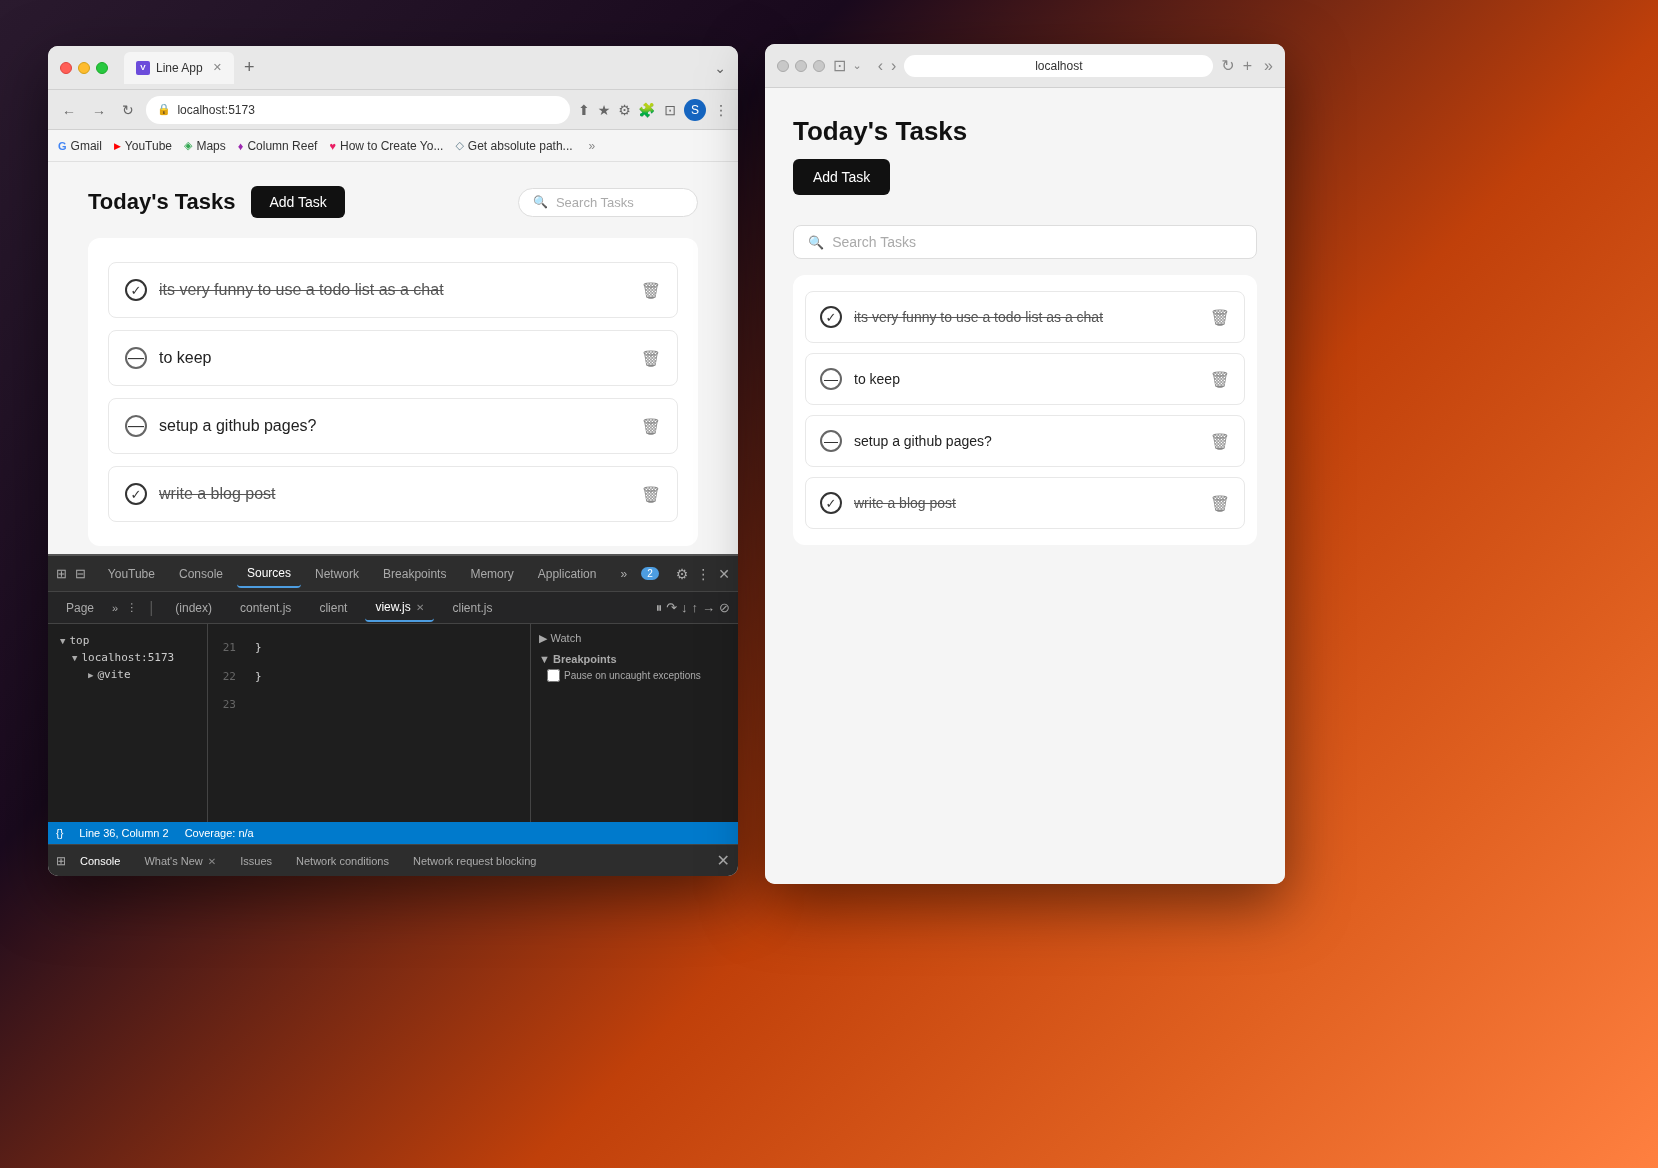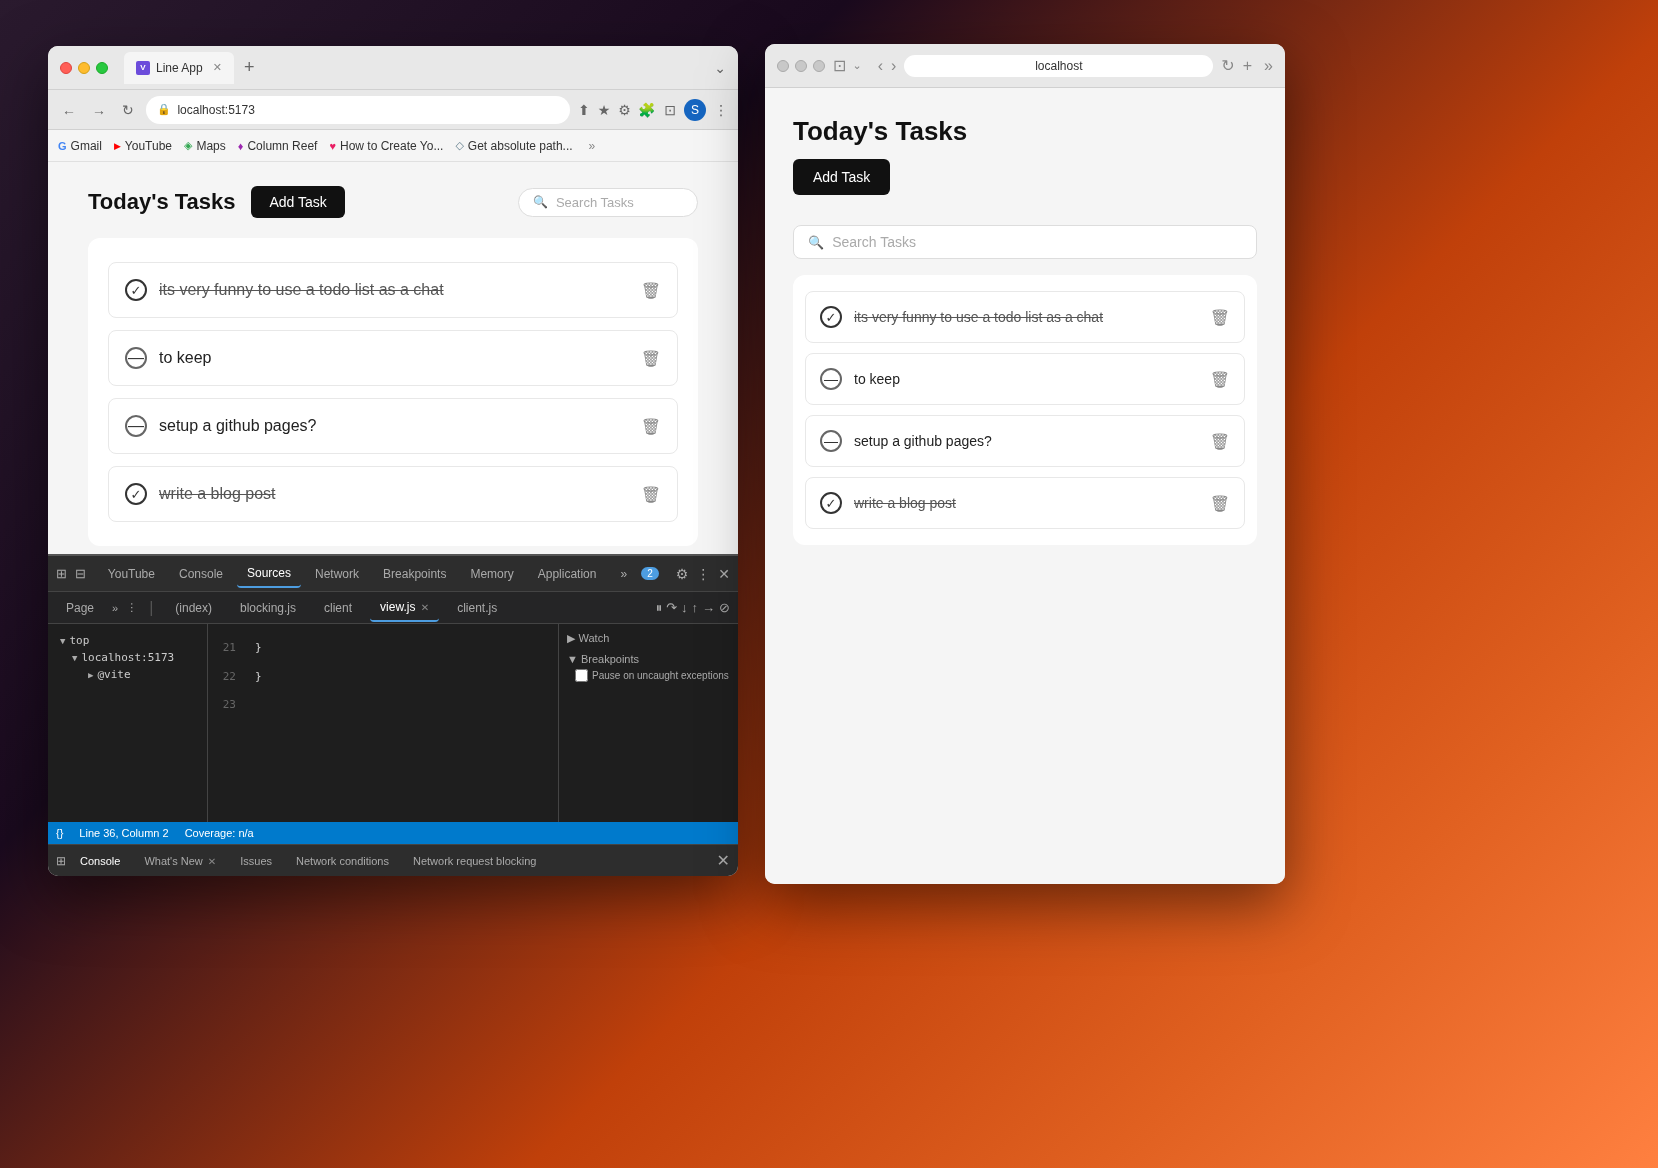--- a/index.html
+++ b/index.html
@@ -386,21 +386,21 @@
       gap: 19px;
       line-height: 1.5;
       margin-top: 12px;
     }
 
     .line-num { color: #666; min-width: 20px; text-align: right; }
     .line-code { color: #9cdcfe; }
     .code-punct { color: #d4d4d4; }
 
     .dt-right-panel {
-      width: 180px;
+      width: 208px;
       background: #1e1e1e;
       border-left: 1px solid #444;
       padding: 8px;
       font-size: 11px;
       color: #ccc;
     }
 
     .dt-section-title {
       color: #aaa;
       font-size: 11px;
@@ -708,21 +708,21 @@
         <span>✕</span>
       </div>
     </div>
 
     <div class="devtools-subtabs">
       <span class="dt-tab">Page</span>
       <span style="color:#aaa;font-size:11px;">»</span>
       <span style="color:#aaa;font-size:11px;">⋮</span>
       <span style="color:#555;margin:0 4px;">|</span>
       <span class="dt-tab">(index)</span>
-      <span class="dt-tab">blocking.js</span>
+      <span class="dt-tab">content.js</span>
       <span class="dt-tab">client</span>
       <span class="dt-tab active">view.js <span class="ds-tab-close">✕</span></span>
       <span class="dt-tab">client.js</span>
 
       <div class="debugger-controls">
         <span>⏸</span>
         <span>↷</span>
         <span>↓</span>
         <span>↑</span>
         <span>→</span>
@@ -759,21 +759,21 @@
           <span class="line-code"><span class="code-punct">}</span></span>
         </div>
         <div class="code-line">
           <span class="line-num">23</span>
           <span class="line-code"></span>
         </div>
       </div>
 
       <div class="dt-right-panel">
         <div class="dt-section-title">▶ Watch</div>
-        <div class="dt-section-title" style="margin-top:8px;">▼ Breakpoints</div>
+        <div class="dt-section-title" style="margin-top:8px;font-weight:bold;">▼ Breakpoints</div>
         <div style="padding-left:8px;margin-top:4px;">
           <label style="display:flex;align-items:center;gap:4px;font-size:10px;color:#aaa;cursor:pointer;">
             <input type="checkbox" style="">
             <span>Pause on uncaught exceptions</span>
           </label>
         </div>
       </div>
     </div>
 
     <div class="dt-status-bar">

